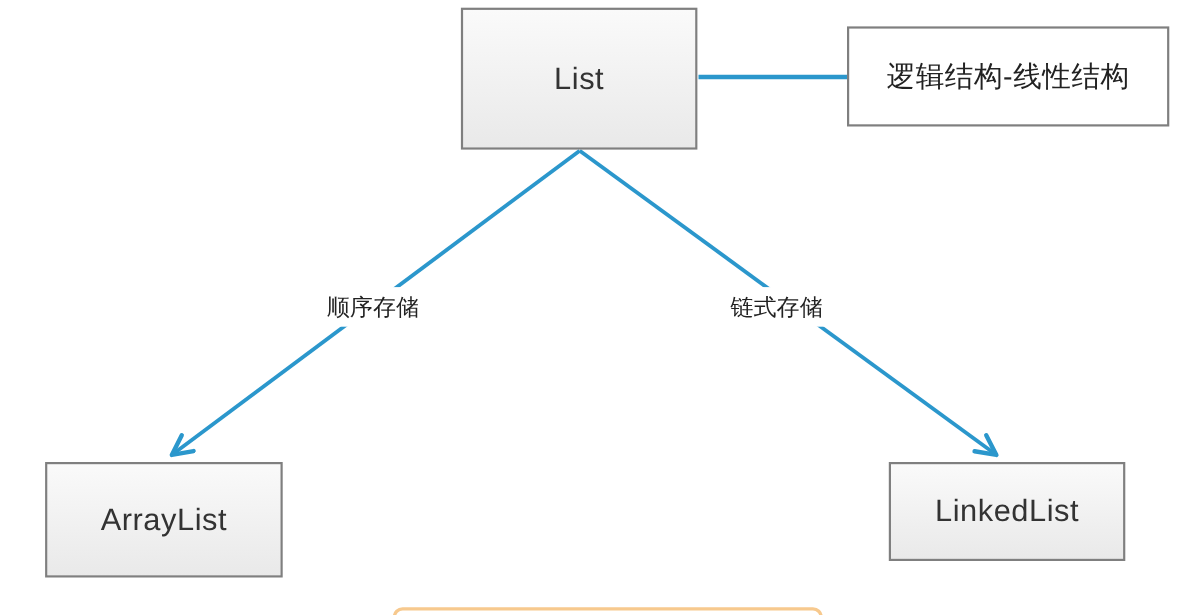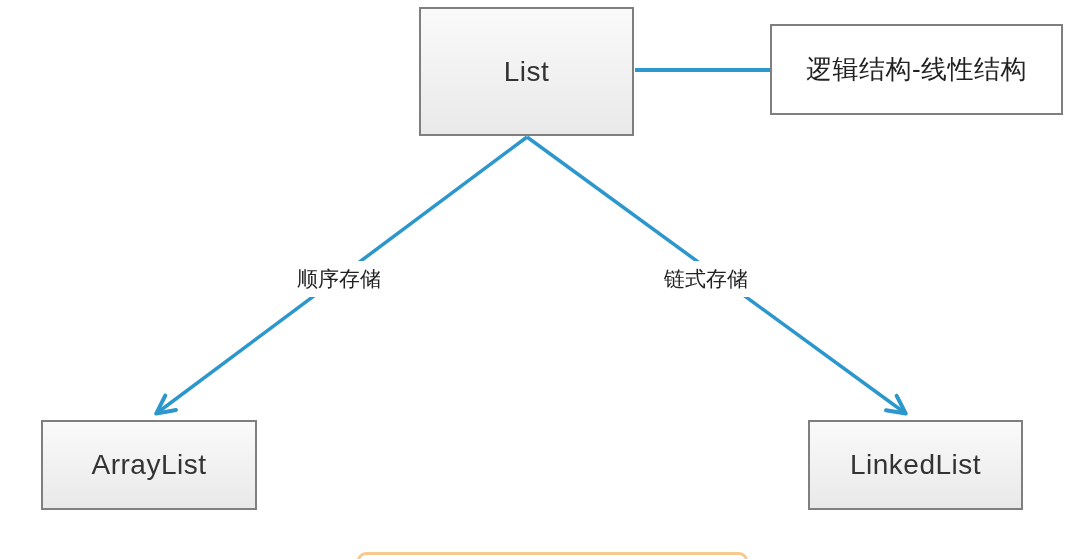--- a/index.html
+++ b/index.html
@@ -75,21 +75,21 @@
   </svg>
 
   <div class="node logical" style="left:770px;top:24px;width:293px;height:91px;">
     <span>逻辑结构-线性结构</span>
   </div>
 
   <div class="node" style="left:419px;top:7px;width:215px;height:129px;">
     <span>List</span>
   </div>
 
-  <div class="node" style="left:41px;top:420px;width:216px;height:90px;">
+  <div class="node" style="left:41px;top:420px;width:216px;height:105px;">
     <span>ArrayList</span>
   </div>
 
   <div class="node" style="left:808px;top:420px;width:215px;height:90px;">
     <span>LinkedList</span>
   </div>
 
   <div class="edge-label" style="left:339px;top:279px;">顺序存储</div>
 
   <div class="edge-label" style="left:706px;top:279px;">链式存储</div>

